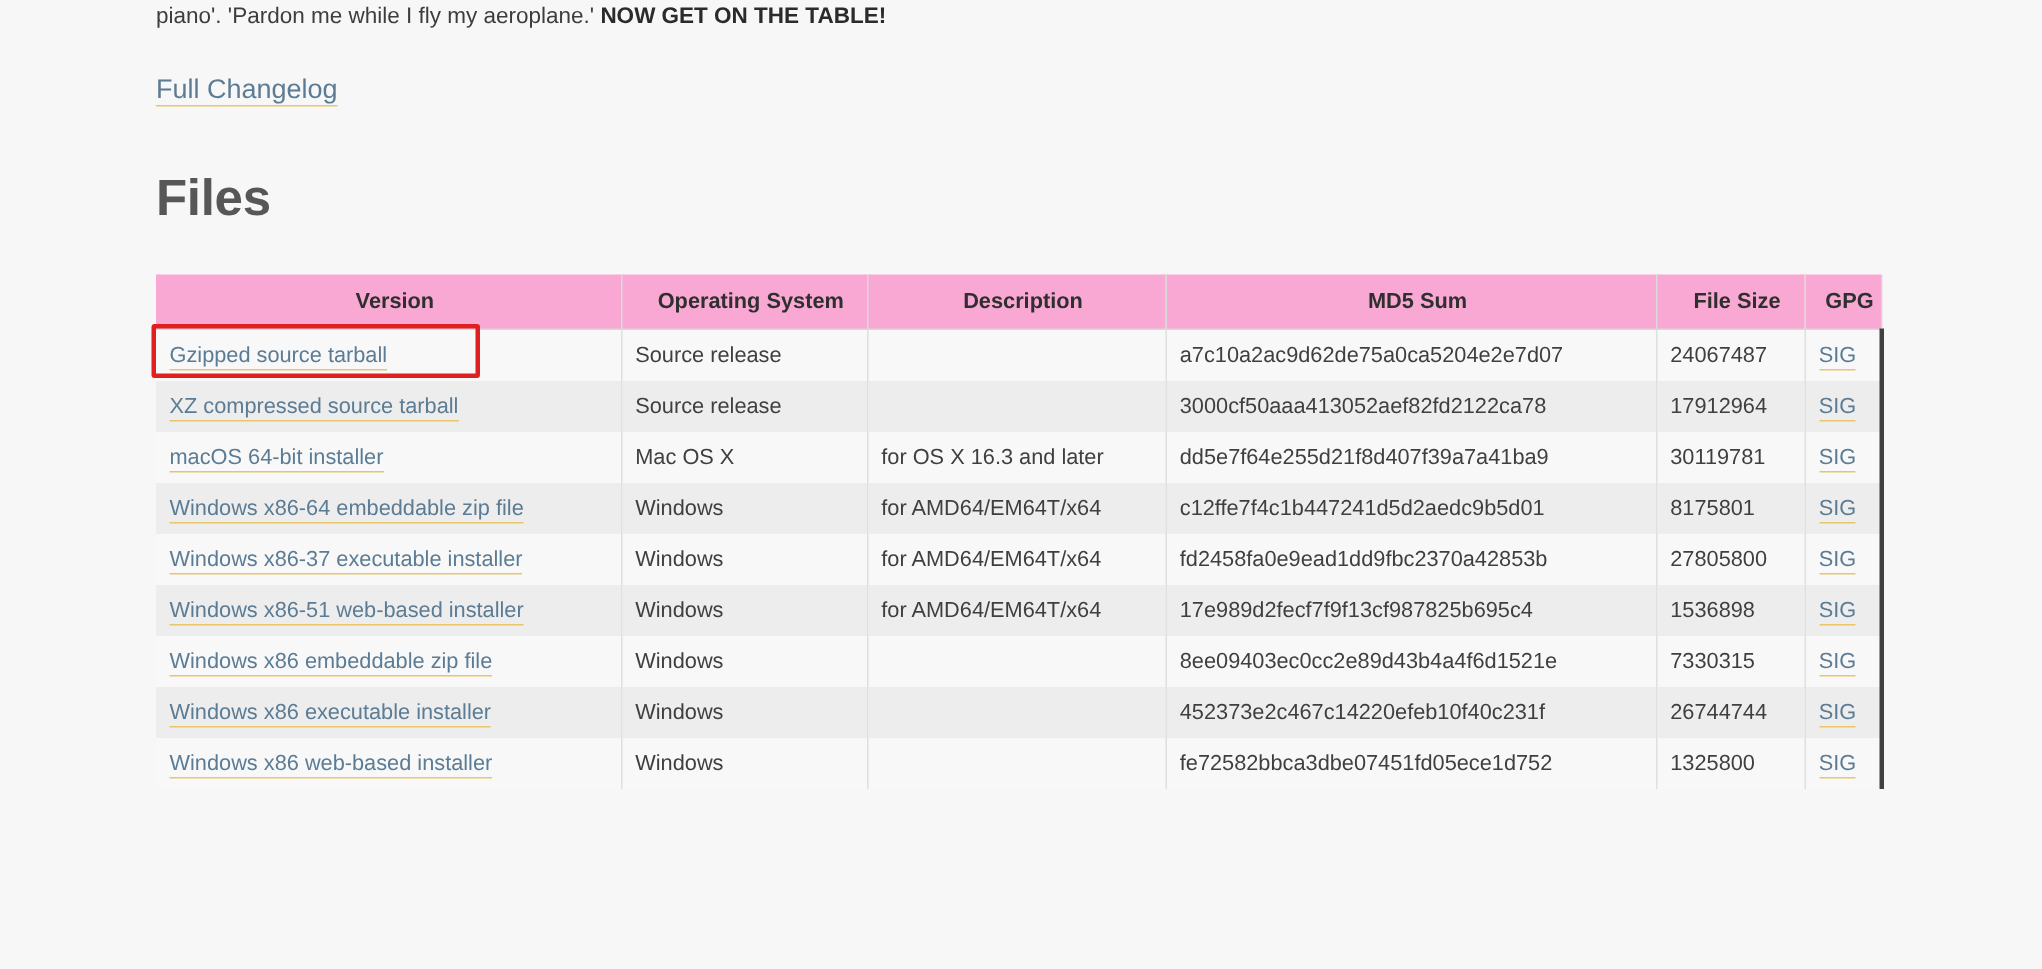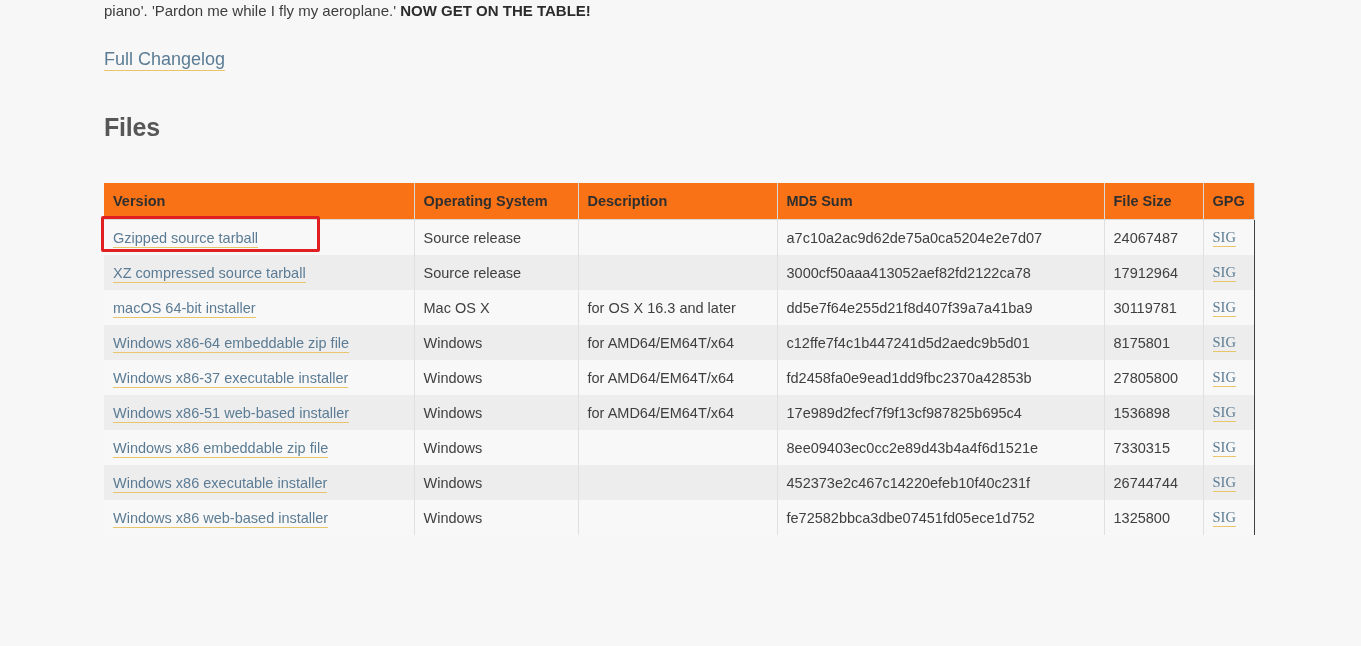--- a/index.html
+++ b/index.html
@@ -50,42 +50,42 @@
     border-bottom: 1px solid #e8c56a;
     padding-bottom: 1px;
     cursor: pointer;
   }
 
   
   .files-heading {
     position: absolute;
     left: 104px;
     top: 113px;
-    font-size: 25px;
+    font-size: 34px;
     font-weight: bold;
     color: #575757;
     letter-spacing: -0.2px;
   }
 
   
   .files-table-wrap {
     position: absolute;
     left: 104px;
     top: 183px;
     width: 1150px;
   }
   table.files {
     border-collapse: collapse;
     width: 1150px;
     font-size: 14.5px;
     table-layout: fixed;
   }
   table.files thead th {
-    background: #f97316;
-    text-align: left;
+    background: #f9a8d4;
+    text-align: center;
     font-weight: bold;
     color: #2f2f2f;
     font-size: 14.5px;
     padding: 10px 0 10px 9px;
     border-bottom: 1px solid #d9d9d9;
     border-right: 1px solid #d9d9d9;
     vertical-align: middle;
     height: 33px;
   }
   table.files thead th:last-child {
@@ -94,22 +94,21 @@
   table.files tbody td {
     padding: 9px 0 9px 9px;
     border-right: 1px solid #e0e0e0;
     color: #3f3f3f;
     vertical-align: middle;
     height: 34px;
     white-space: nowrap;
     overflow: hidden;
   }
   table.files tbody td:last-child {
-    border-right: 1px solid #404040;
-    font-family: Liberation Serif, serif;
+    border-right: 3px solid #404040;
   }
   table.files tbody tr:nth-child(odd)  { background: #f8f8f8; }
   table.files tbody tr:nth-child(even) { background: #ededed; }
 
   
   col.c-version { width: 310px; }
   col.c-os      { width: 164px; }
   col.c-desc    { width: 199px; }
   col.c-md5     { width: 327px; }
   col.c-size    { width: 99px;  }

